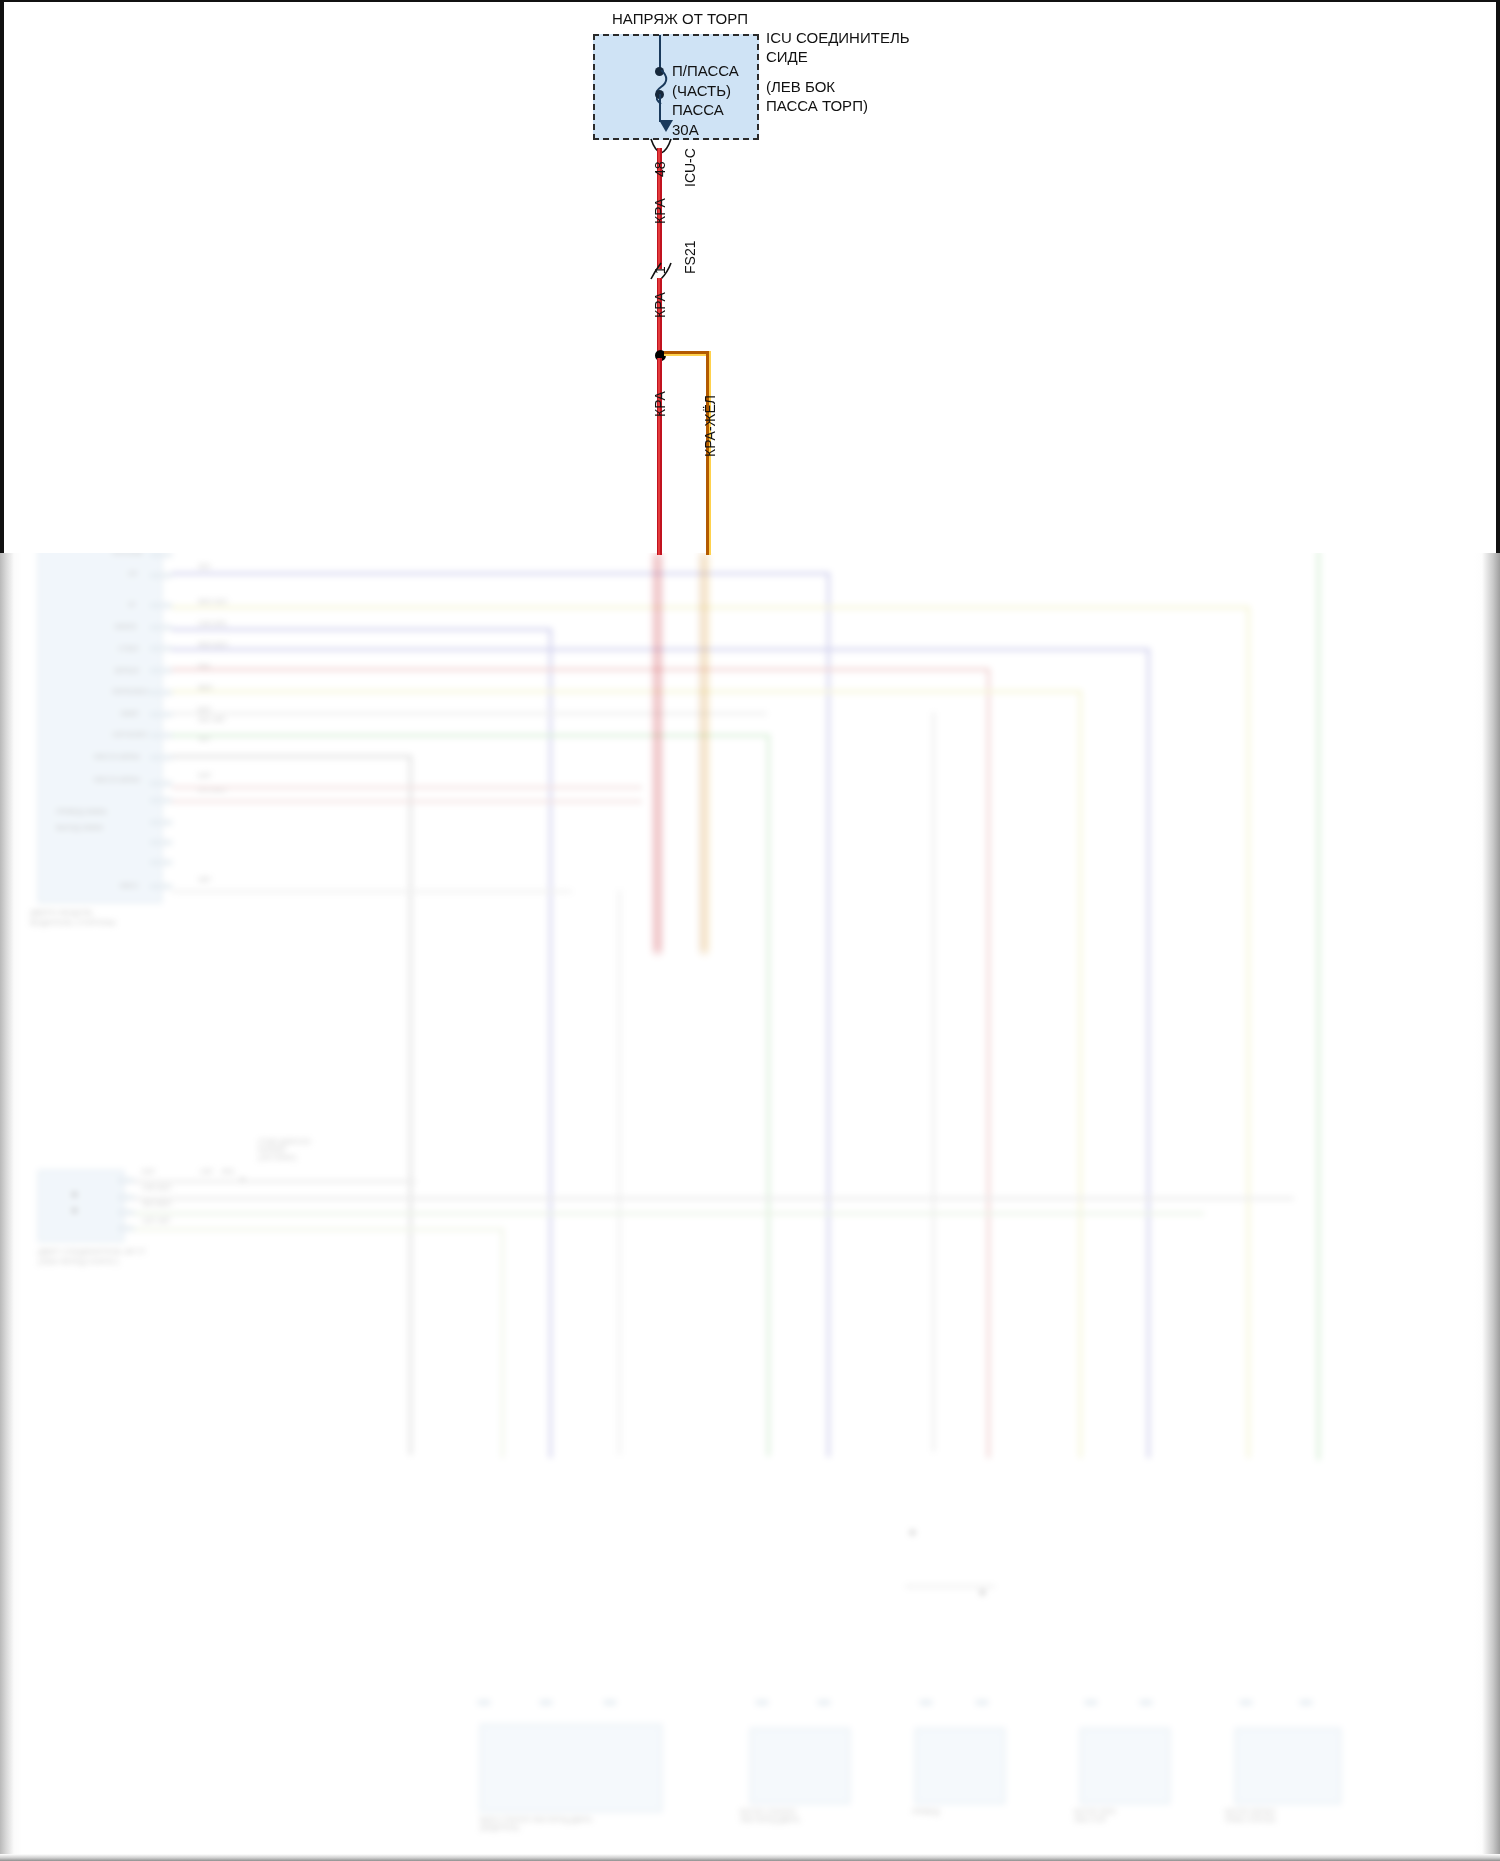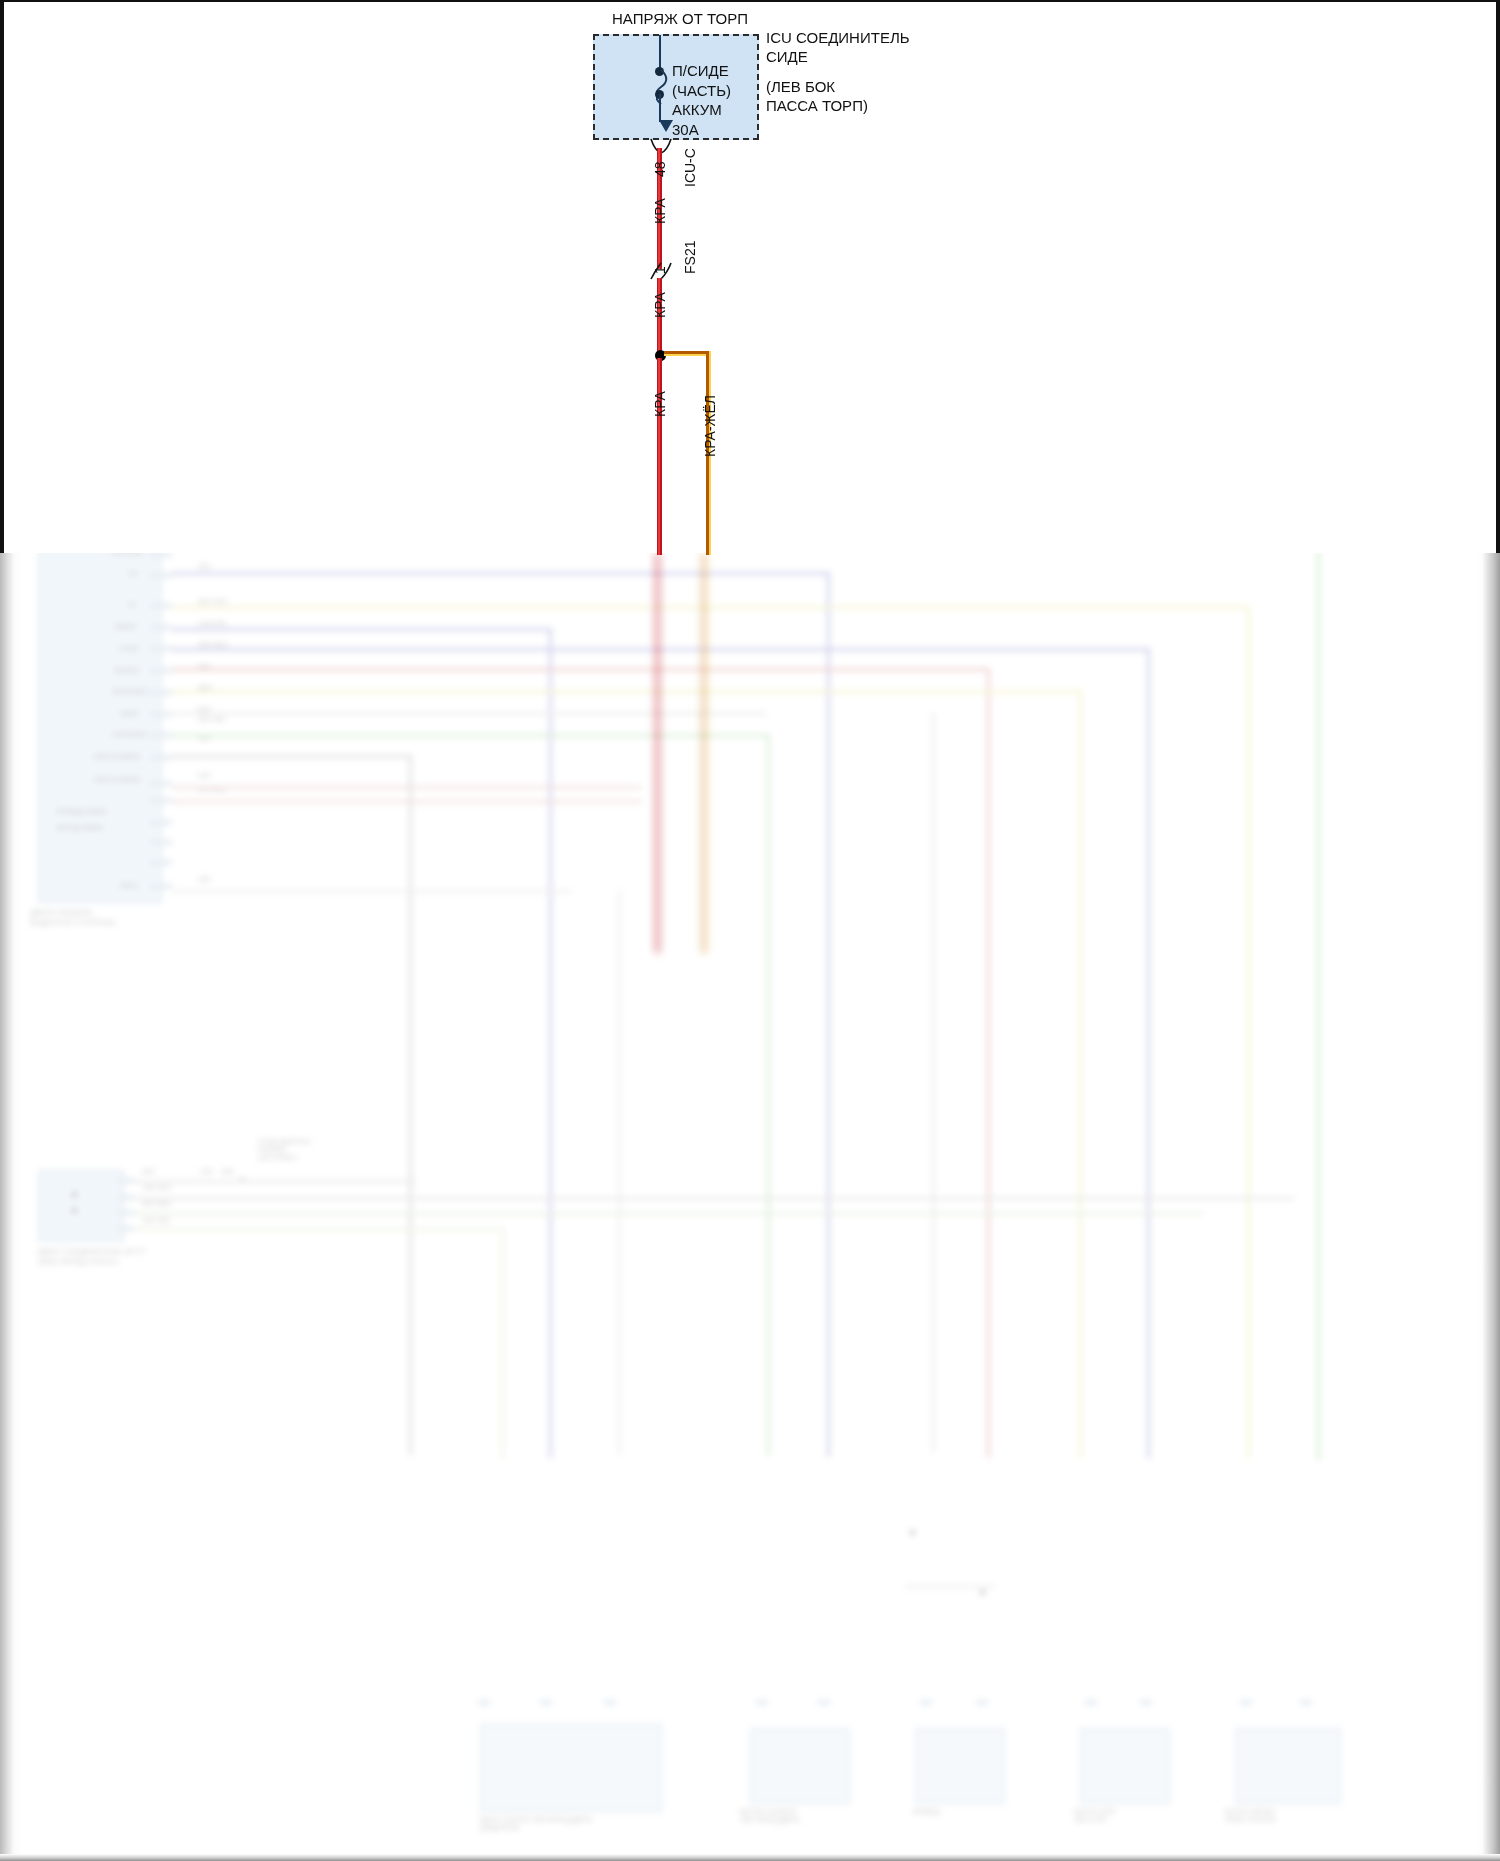--- a/index.html
+++ b/index.html
@@ -298,23 +298,23 @@
 
       <svg class="fuse-squiggle" width="14" height="34" viewBox="0 0 14 34">
         <path d="M5 0 C 12 6, 12 12, 5 17 C -2 22, -2 28, 5 34" fill="none" stroke="#1a3a5c" stroke-width="2"></path>
       </svg>
 
       <div class="dot dot-blue" style="left:651px;top:88px;"></div>
       <div class="stem" style="left:655px;top:92px;width:2px;height:28px;"></div>
       <div class="arrow-down"></div>
 
       <div class="fuse-label">
-        <span>П/СИДЕ</span><br>
+        <span>П/ПАССА</span><br>
         <span>(ЧАСТЬ)</span><br>
-        <span>АККУМ</span><br>
+        <span>ПАССА</span><br>
         <span>30А</span>
       </div>
 
       <div class="icu-right-1">
         <span>ICU СОЕДИНИТЕЛЬ</span><br>
         <span>СИДЕ</span>
       </div>
       <div class="icu-right-2">
         <span>(ЛЕВ БОК</span><br>
         <span>ПАССА ТОРП)</span>

